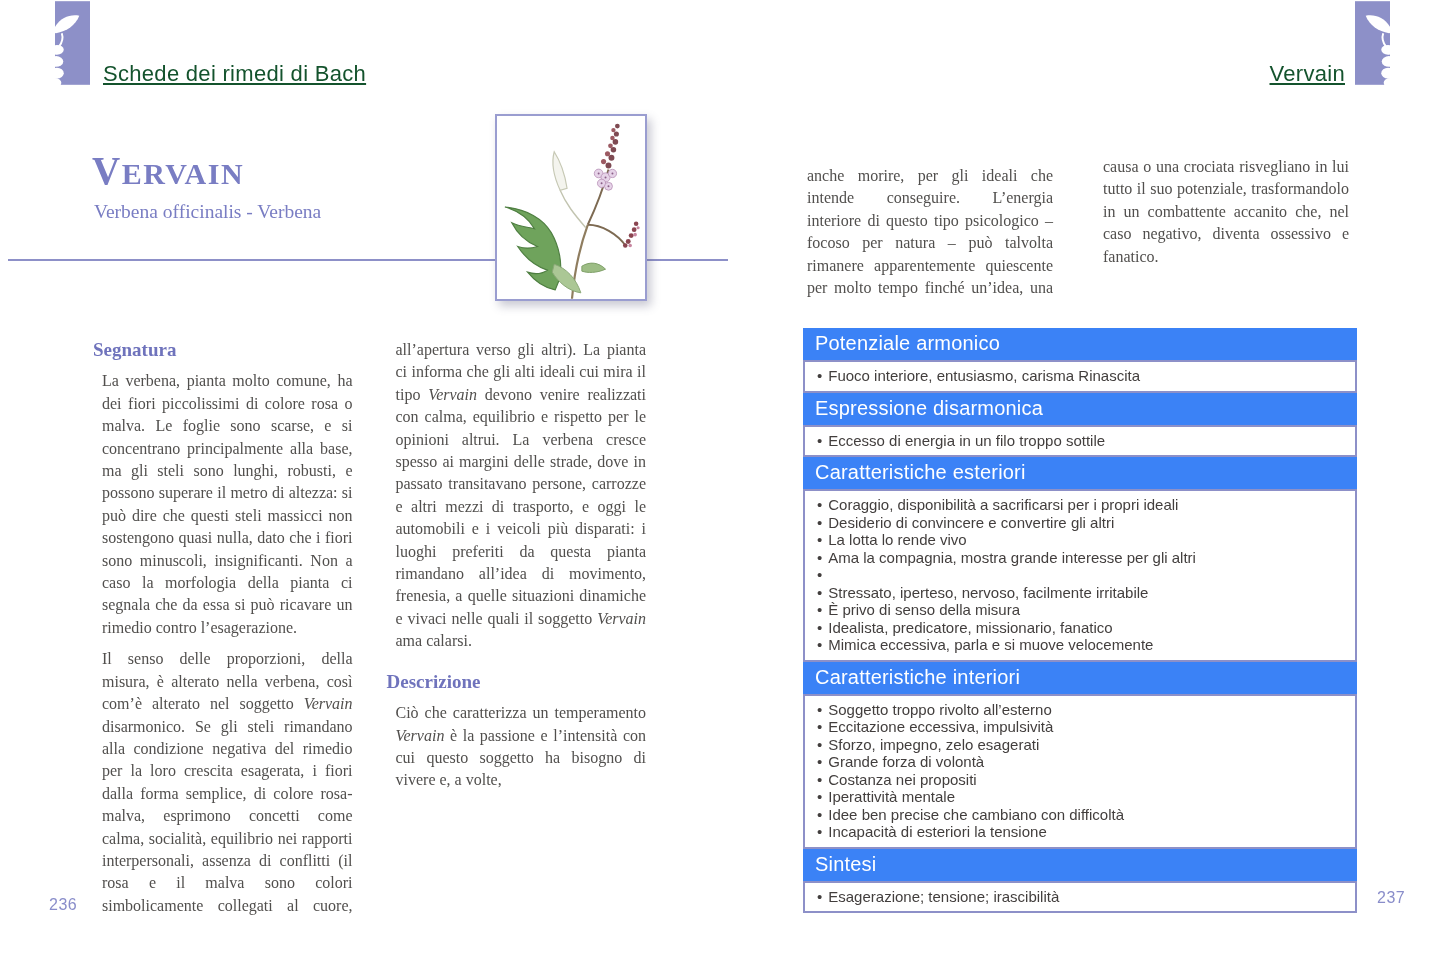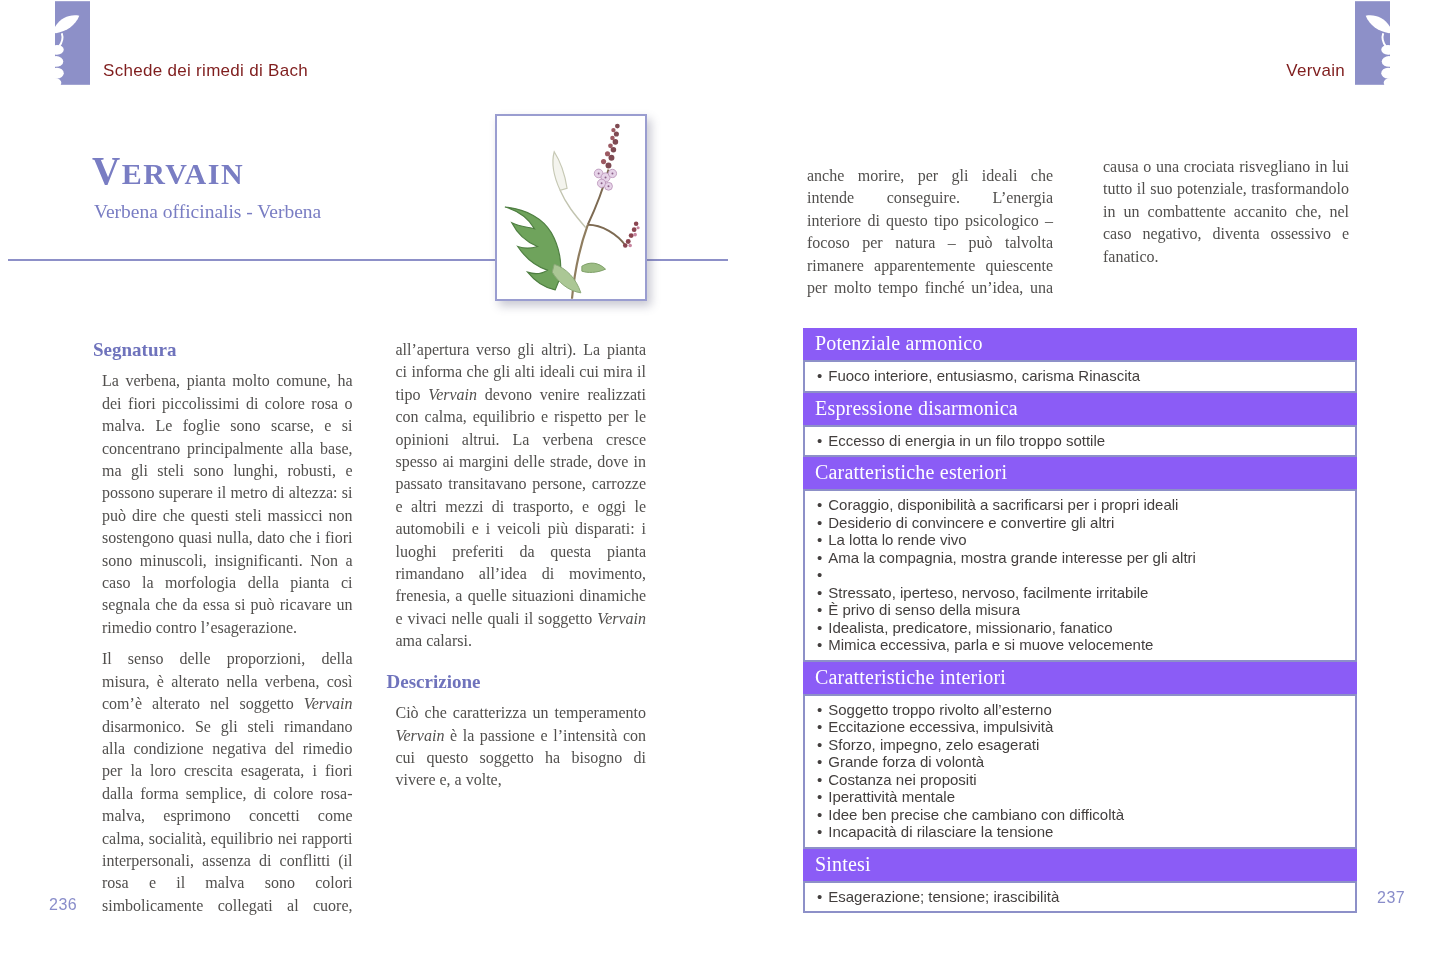--- a/index.html
+++ b/index.html
@@ -4,22 +4,22 @@
 <style>
   html,body{margin:0;padding:0;}
   body{
     width:1445px;height:969px;position:relative;background:#ffffff;
     font-family:"Liberation Serif", serif;overflow:hidden;
   }
   .abs{position:absolute;}
 
   
   .hdr-text{
-    font-family:"Liberation Sans", sans-serif;font-size:17px;
-    color:#7f1d1d;letter-spacing:.3px;white-space:nowrap;
+    font-family:"Liberation Sans", sans-serif;font-size:22px;
+    color:#14532d;letter-spacing:.3px;white-space:nowrap;text-decoration:underline;
   }
   .flip{transform:scaleX(-1);}
 
   
   .title{font-weight:bold;color:#797dc3;letter-spacing:1.5px;white-space:nowrap;}
   .title .cap{font-size:39px;}
   .title .rest{font-size:30px;}
   .subtitle{font-size:19.5px;color:#797dc3;white-space:nowrap;}
   .subtitle .lat{margin-top:40px;}
   .rule{background:#8d90c8;height:2px;}
@@ -40,22 +40,22 @@
   .sec-heading{
     font-size:19px;font-weight:bold;color:#6f73bc;margin:18px 0 4px;
     text-align:left;
   }
   .sec-heading:first-child{margin-top:0;}
   p.body-par{margin:9px;}
 
   
   #tables > *{box-sizing:border-box;width:554px;}
   .tbl-banner{
-    background:#8b5cf6;color:#ffffff;
-    font-family:Liberation Serif, serif;font-size:20px;
+    background:#3b82f6;color:#ffffff;
+    font-family:Liberation Sans, sans-serif;font-size:20px;
     padding:4px 10px 5px 12px;letter-spacing:.2px;
   }
   .tbl-box{
     border:2px solid #8d90c8;background:#fff;
     padding:5px 10px 6px 12px;
     font-family:"Liberation Sans", sans-serif;font-size:15px;
     line-height:17.5px;color:#423e3d;
   }
   .tbl-item{display:flex;}
   .blt{margin-right:6px;}
@@ -255,21 +255,21 @@
       <div class="tbl-item">
         <span class="blt">•</span>
         <span>Iperattività mentale</span>
       </div>
       <div class="tbl-item">
         <span class="blt">•</span>
         <span>Idee ben precise che cambiano con difficoltà</span>
       </div>
       <div class="tbl-item">
         <span class="blt">•</span>
-        <span>Incapacità di rilasciare la tensione</span>
+        <span>Incapacità di esteriori la tensione</span>
       </div>
     </div>
     <div class="tbl-banner">Sintesi</div>
     <div class="tbl-box">
       <div class="tbl-item">
         <span class="blt">•</span>
         <span>Esagerazione; tensione; irascibilità</span>
       </div>
     </div>
   </div>

